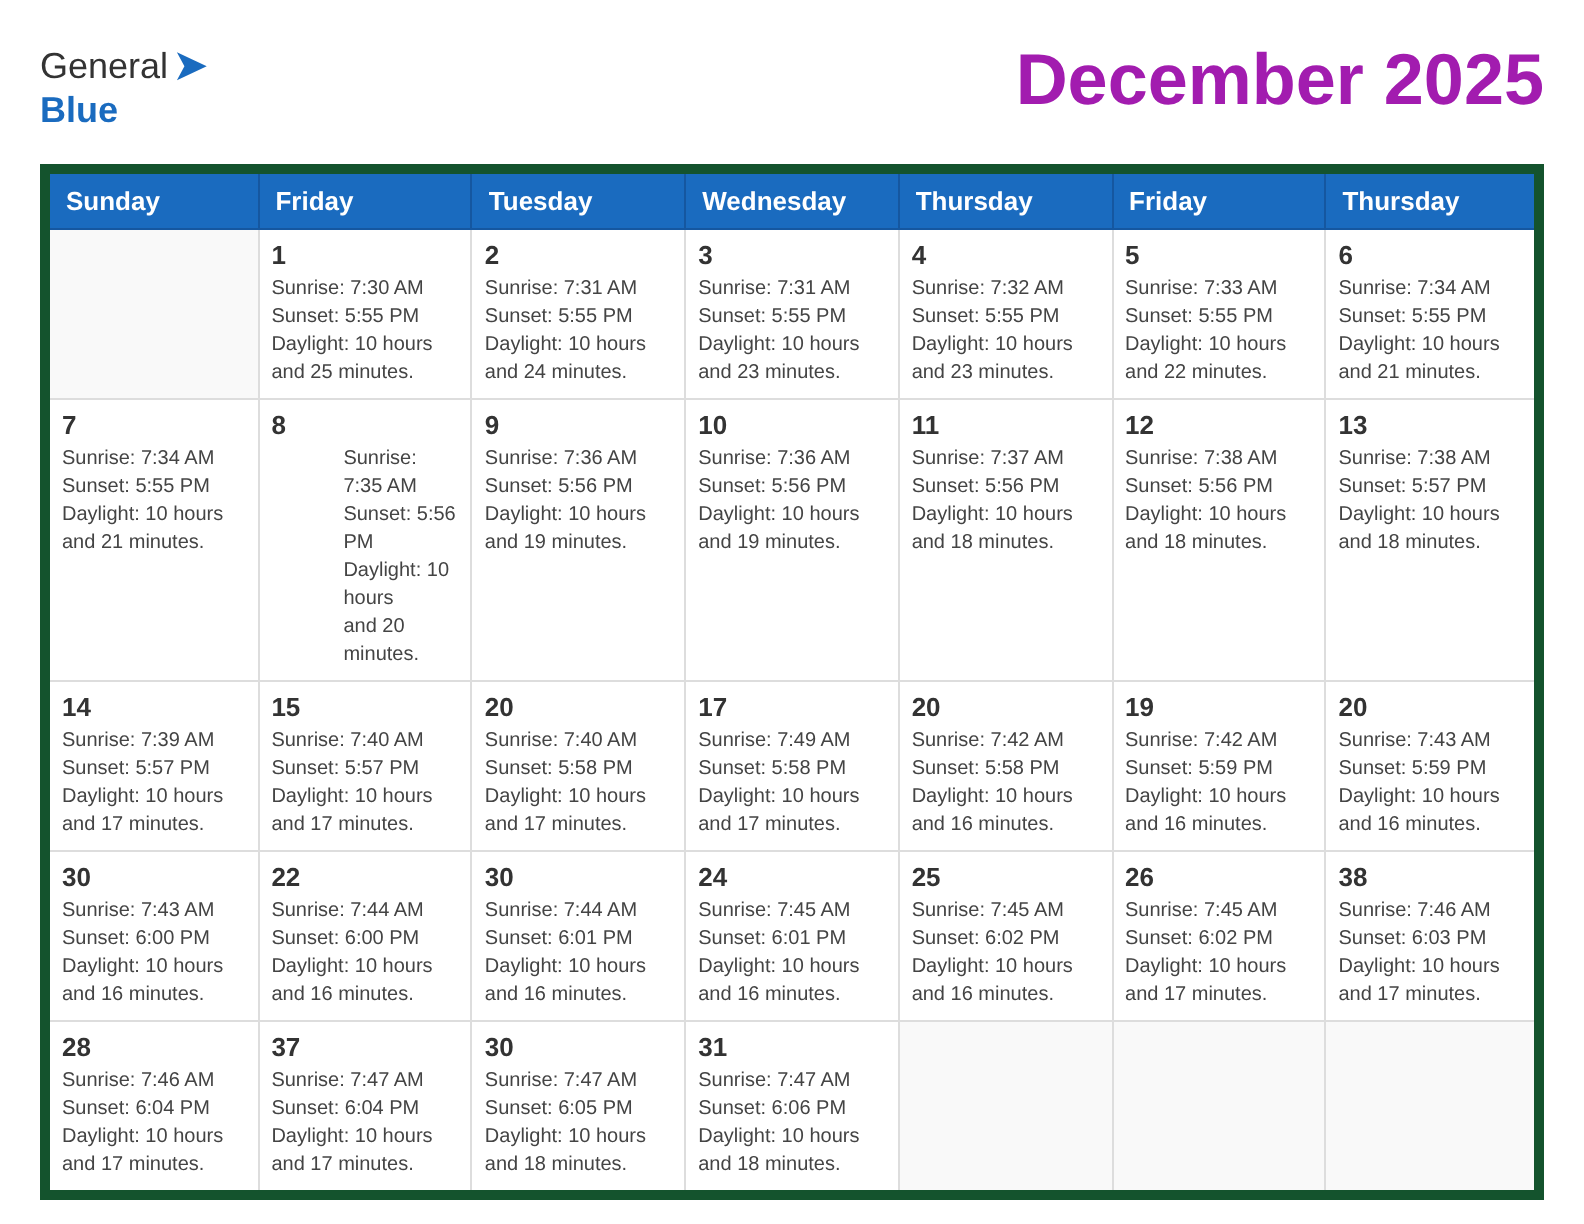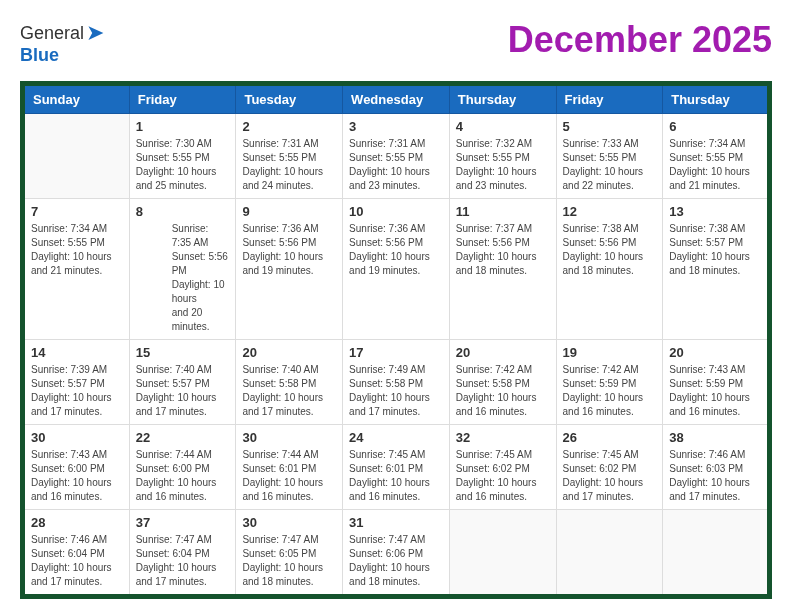--- a/index.html
+++ b/index.html
@@ -298,21 +298,21 @@
 and 16 minutes.</div>
         </td>
         <td>
           <div class="day-number">24</div>
           <div class="day-info" style="white-space: pre-line;">Sunrise: 7:45 AM
 Sunset: 6:01 PM
 Daylight: 10 hours
 and 16 minutes.</div>
         </td>
         <td>
-          <div class="day-number">32</div>
+          <div class="day-number">25</div>
           <div class="day-info" style="white-space: pre-line;">Sunrise: 7:45 AM
 Sunset: 6:02 PM
 Daylight: 10 hours
 and 16 minutes.</div>
         </td>
         <td>
           <div class="day-number">26</div>
           <div class="day-info" style="white-space: pre-line;">Sunrise: 7:45 AM
 Sunset: 6:02 PM
 Daylight: 10 hours

